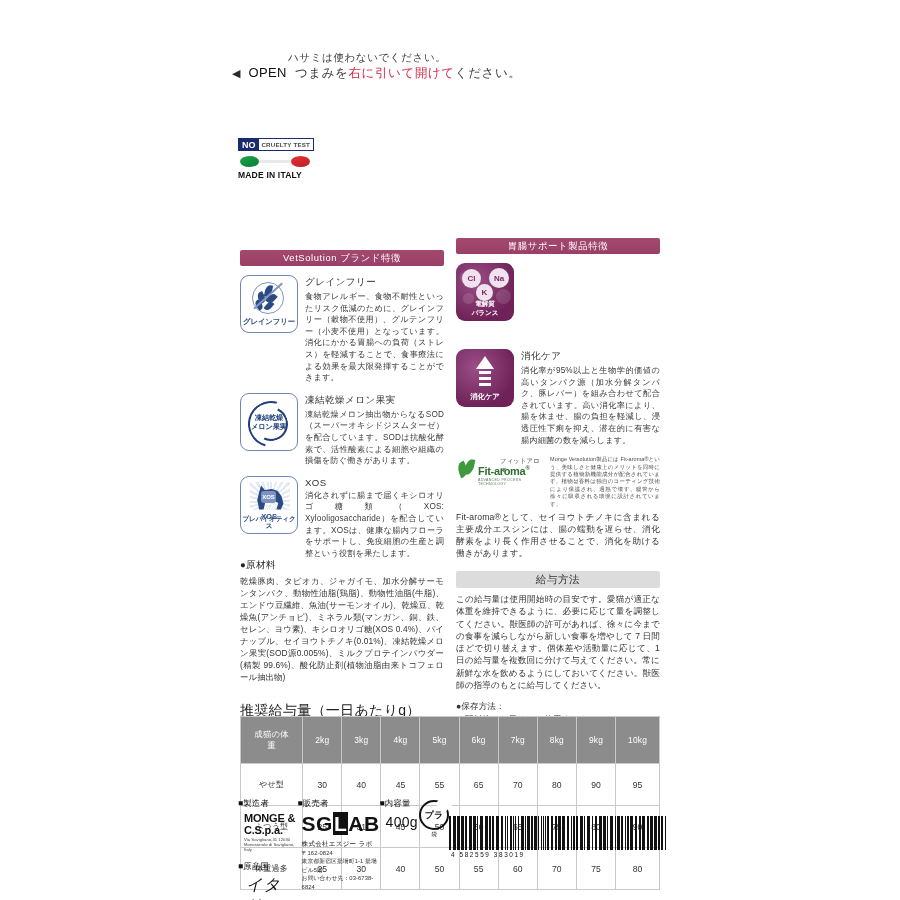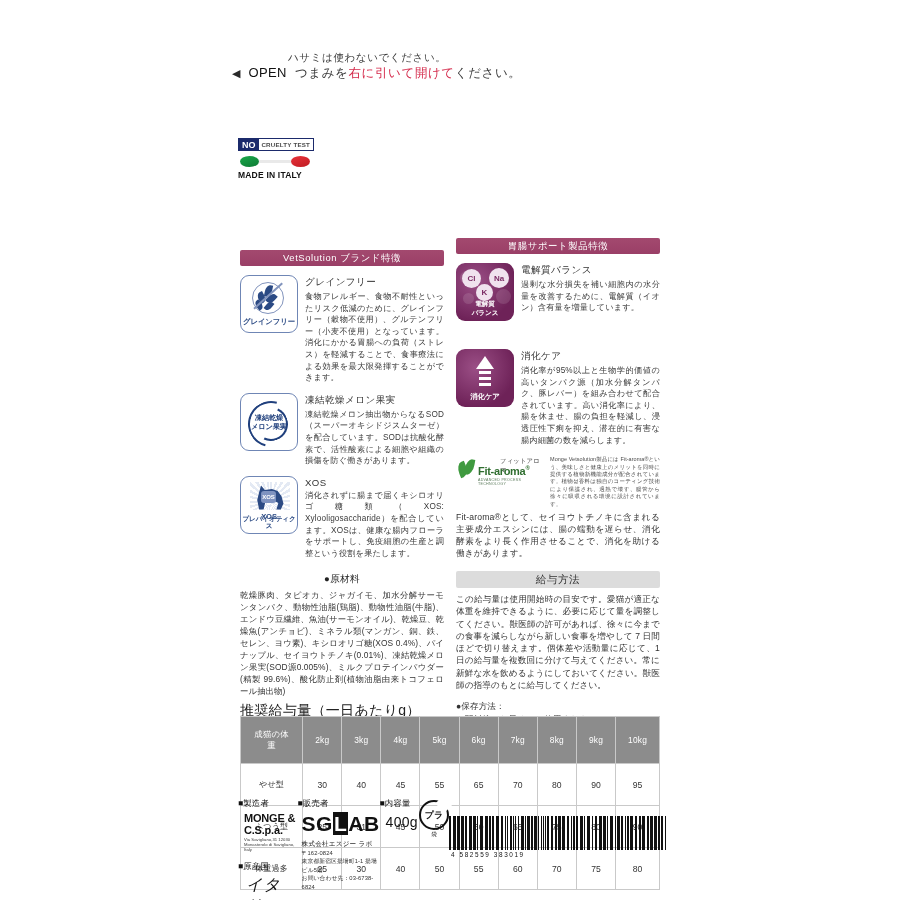--- a/index.html
+++ b/index.html
@@ -94,21 +94,21 @@
   .fit-top{display:flex;gap:6px;align-items:flex-start;}
   .fit-logo{width:88px;flex:none;position:relative;height:30px;}
   .fit-leaf{position:absolute;background:#3f9a3f;border-radius:70% 0 70% 0;}
   .fit-name{position:absolute;left:22px;top:9px;font-size:11px;font-weight:bold;color:#2f6e2f;letter-spacing:-.3px;}
   .fit-kana{position:absolute;left:44px;top:1px;font-size:6.3px;color:#3a3a3a;letter-spacing:.2px;}
   .fit-sub{position:absolute;left:22px;top:22px;font-size:3.6px;color:#5a7a5a;letter-spacing:.3px;}
   .fit-fine{flex:1;font-size:5.5px;line-height:7.4px;color:#4a4a4a;text-align:justify;letter-spacing:.05px;}
   .fit-body{margin-top:3px;font-size:8.6px;line-height:12px;letter-spacing:.2px;color:#333;text-align:justify;}
 
   
-  .ing-title{margin-top:14px;font-size:9.6px;color:#222;letter-spacing:.3px;text-align:center;}
+  .ing-title{font-size:9.6px;color:#222;letter-spacing:.3px;}
   .ing-text{margin-top:3px;font-size:8.4px;line-height:12px;letter-spacing:.1px;color:#333;text-align:justify;}
 
   
   .feed-text{margin-top:5px;font-size:8.6px;line-height:12.3px;letter-spacing:.1px;color:#333;text-align:justify;}
   .feed-block{margin-top:9px;font-size:8.6px;line-height:12.6px;color:#333;letter-spacing:.1px;}
   .feed-block div{margin-bottom:.5px;}
   .indent{padding-left:7px;}
 
   
   .tbl-title{position:absolute;left:240px;top:702px;font-size:14px;color:#222;letter-spacing:.3px;}
@@ -232,24 +232,20 @@
     <div class="feat">
       <div class="tile tile-purple">
         <div class="el-ghost" style="left:4px;top:8px;width:13px;height:13px;"></div>
         <div class="el-ghost" style="left:40px;top:26px;width:15px;height:15px;"></div>
         <div class="el-ghost" style="left:7px;top:30px;width:11px;height:11px;"></div>
         <div class="el-c" style="left:6px;top:6px;width:19px;height:19px;background:#f0e2ee;color:#7a2a63;font-size:8px;">Cl</div>
         <div class="el-c" style="left:33px;top:5px;width:20px;height:20px;background:#f0e2ee;color:#7a2a63;font-size:8px;">Na</div>
         <div class="el-c" style="left:20px;top:21px;width:17px;height:17px;background:#f0e2ee;color:#7a2a63;font-size:8px;">K</div>
         <div class="tile-cap tile-cap-el" style="bottom:13px;">電解質</div>
         <div class="tile-cap tile-cap-el" style="bottom:4px;">バランス</div>
-      </div>
-      <div class="feat-body">
-        <div class="feat-title">電解質バランス</div>
-        <div class="feat-text">過剰な水分損失を補い細胞内の水分量を改善するために、電解質（イオン）含有量を増量しています。</div>
       </div>
     </div>
 
     <div class="feat" style="margin-top:28px;">
       <div class="tile tile-purple">
         <div class="dg-arrow"></div>
         <div class="dg-bar" style="top:22px;"></div>
         <div class="dg-bar" style="top:28px;"></div>
         <div class="dg-bar" style="top:34px;"></div>
         <div class="tile-cap tile-cap-dg">消化ケア</div>

